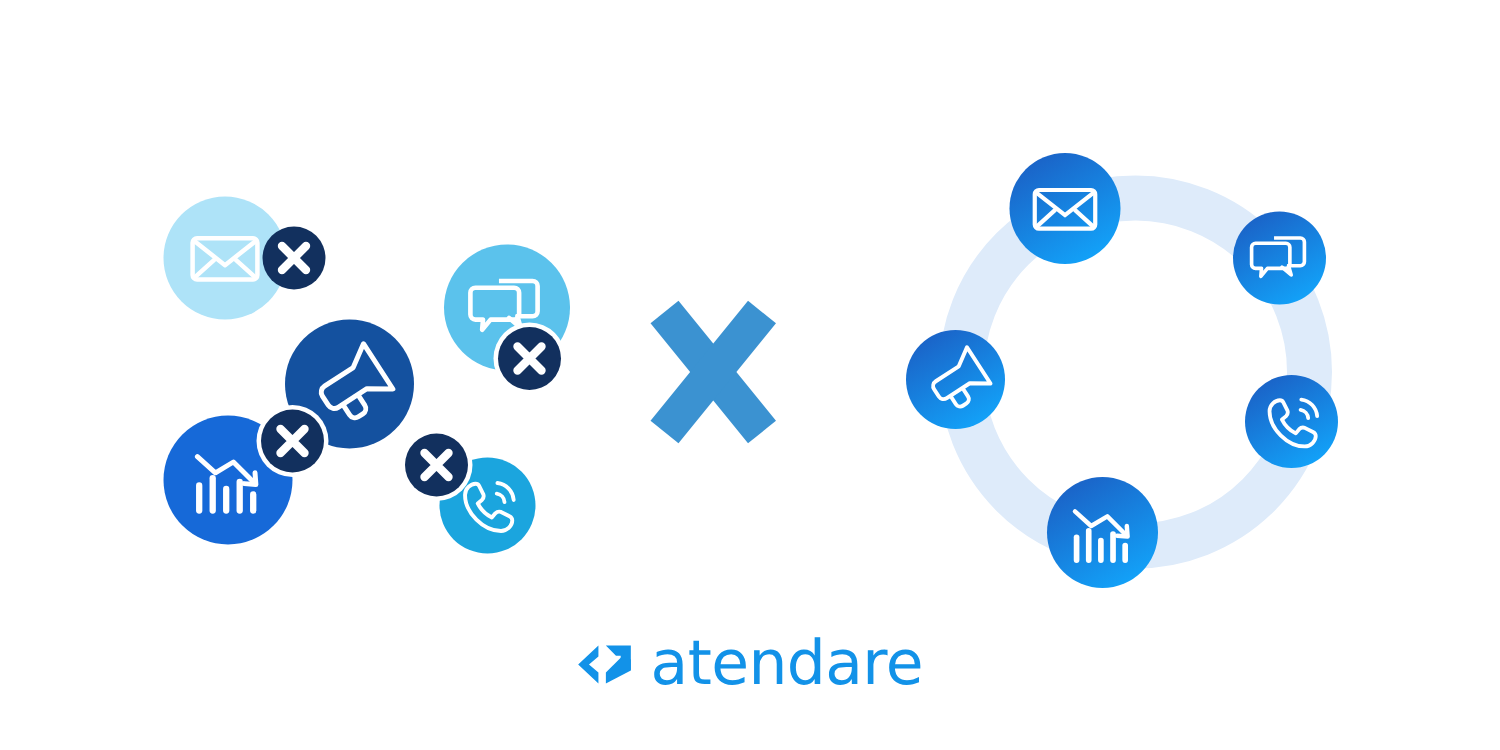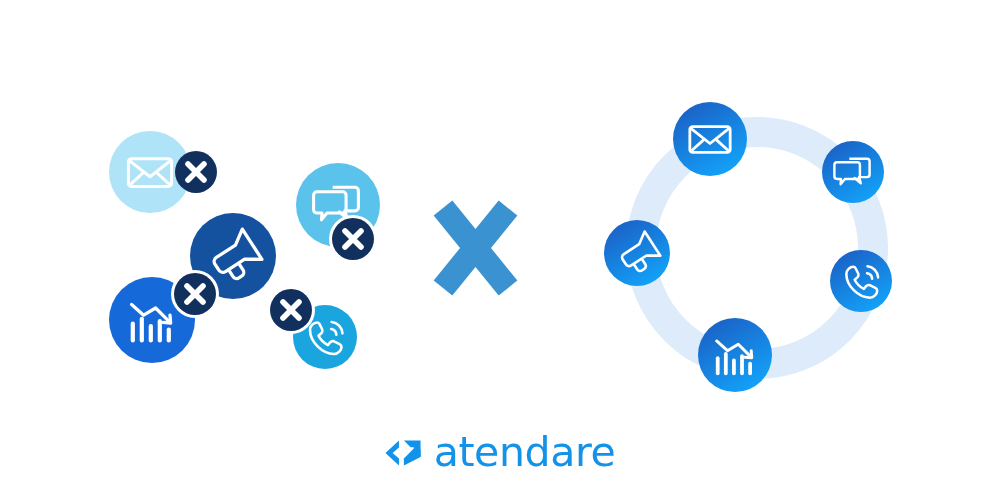--- a/index.html
+++ b/index.html
@@ -5,21 +5,21 @@
 <style>
   html,body{margin:0;padding:0;background:#ffffff;}
   body{
     width:1000px;height:500px;overflow:hidden;
     font-family:"Liberation Sans","DejaVu Sans",sans-serif;
     position:relative;
   }
   #stage{position:absolute;inset:0;width:1000px;height:500px;}
   #stage svg{display:block;width:1000px;height:500px;}
   .logo-wrap{
-    position:absolute;left:0;top:425px;width:1000px;height:56px;
+    position:absolute;left:0;top:415px;width:1000px;height:56px;
     display:flex;align-items:center;justify-content:center;gap:13px;
   }
   .logo-mark{width:36px;height:30px;flex:0 0 auto;}
   .logo-text{
     font-family:"DejaVu Sans","Liberation Sans",sans-serif;
     font-size:41px;line-height:1;letter-spacing:-0.4px;
     font-weight:400;color:#1292E8;
     transform:translateY(-1px);
   }
   .sr{position:absolute;width:1px;height:1px;overflow:hidden;clip:rect(0 0 0 0);white-space:nowrap;}

